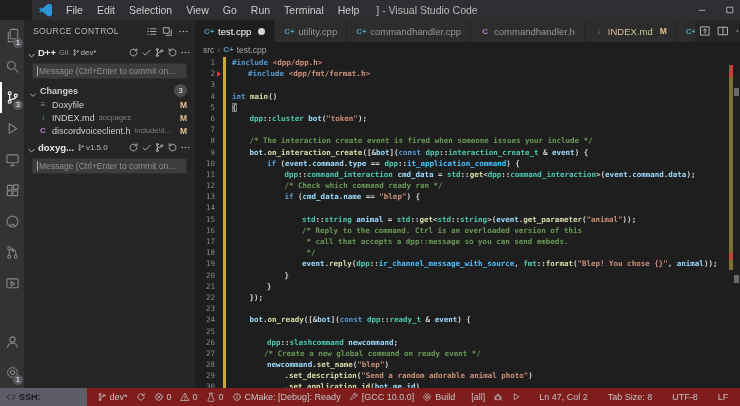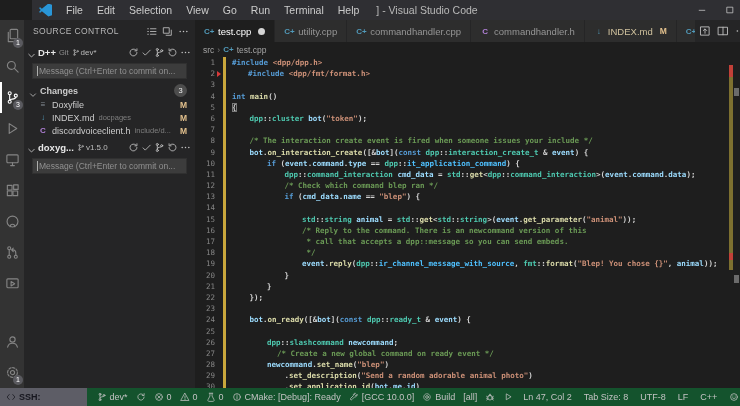--- a/index.html
+++ b/index.html
@@ -96,26 +96,26 @@
   .tk-k { color:#569cd6; } .tk-t { color:#4ec9b0; } .tk-f { color:#dcdcaa; }
   .tk-v { color:#9cdcfe; } .tk-s { color:#ce9178; } .tk-c { color:#6a9955; }
   .tk-p { color:#d4d4d4; } .tk-e { color:#4fc1ff; }
   .tk-pb { color:#d4d4d4; outline:1px solid #7a7a7a; outline-offset:-1px; }
 
   
   #ruler { position:absolute; top:0; right:0; width:14px; bottom:0; }
   .rl { position:absolute; }
 
   
-  #statusbar { position:absolute; left:0; bottom:0; width:740px; height:18px; background:#14532d;
+  #statusbar { position:absolute; left:0; bottom:0; width:740px; height:18px; background:#7f1d1d;
     display:flex; align-items:center; color:#c3c3c3; font-size:9px; z-index:30; }
   .sb-item { display:flex; align-items:center; padding:0 4px; height:18px; white-space:nowrap; cursor:pointer; }
   .sb-item svg { width:10px; height:10px; }
   .sb-item .lbl { margin-left:3px; }
-  .sb-item.no-ico .lbl { margin-left:0; }
+  .sb-item.no-ico .lbl { margin-left:8px; }
   .sb-item.segment { background:#5d5d66; color:#17171f; padding:0 46px 0 6px; margin-right:6px; font-weight:700; }
   #sb-right { margin-left:auto; display:flex; align-items:center; padding-right:4px; }
   #sb-right .sb-item { padding:0 6px; }
 </style>
 </head>
 <body>
 
 <div id="titlebar">
   <div id="logo"></div>
   <div id="menubar" style="display: flex;">
@@ -569,21 +569,21 @@
           <div class="cl">
             <span class="ln">11</span>
             <span class="gmark"></span>
             <span class="gbar"></span>
             <span class="ctxt" style="padding-left: 58.5px;"><span class="tk-t">dpp</span><span class="tk-p">::</span><span class="tk-t">command_interaction</span><span class="tk-p"> </span><span class="tk-v">cmd_data</span><span class="tk-p"> = </span><span class="tk-t">std</span><span class="tk-p">::</span><span class="tk-f">get</span><span class="tk-p">&lt;</span><span class="tk-t">dpp</span><span class="tk-p">::</span><span class="tk-t">command_interaction</span><span class="tk-p">&gt;(</span><span class="tk-v">event</span><span class="tk-p">.</span><span class="tk-v">command</span><span class="tk-p">.</span><span class="tk-v">data</span><span class="tk-p">);</span></span>
           </div>
           <div class="cl">
             <span class="ln">12</span>
             <span class="gmark"></span>
             <span class="gbar"></span>
-            <span class="ctxt" style="padding-left: 58.5px;"><span class="tk-c">/* Check which command blep ran */</span></span>
+            <span class="ctxt" style="padding-left: 58.5px;"><span class="tk-c">/* Check which command ready ran */</span></span>
           </div>
           <div class="cl">
             <span class="ln">13</span>
             <span class="gmark"></span>
             <span class="gbar"></span>
             <span class="ctxt" style="padding-left: 58.5px;"><span class="tk-k">if</span><span class="tk-p"> (</span><span class="tk-v">cmd_data</span><span class="tk-p">.</span><span class="tk-v">name</span><span class="tk-p"> == </span><span class="tk-s">"blep"</span><span class="tk-p">) {</span></span>
           </div>
           <div class="cl">
             <span class="ln">14</span>
             <span class="gmark"></span>
@@ -592,21 +592,21 @@
           <div class="cl">
             <span class="ln">15</span>
             <span class="gmark"></span>
             <span class="gbar"></span>
             <span class="ctxt" style="padding-left: 76px;"><span class="tk-t">std</span><span class="tk-p">::</span><span class="tk-t">string</span><span class="tk-p"> </span><span class="tk-v">animal</span><span class="tk-p"> = </span><span class="tk-t">std</span><span class="tk-p">::</span><span class="tk-f">get</span><span class="tk-p">&lt;</span><span class="tk-t">std</span><span class="tk-p">::</span><span class="tk-t">string</span><span class="tk-p">&gt;(</span><span class="tk-v">event</span><span class="tk-p">.</span><span class="tk-f">get_parameter</span><span class="tk-p">(</span><span class="tk-s">"animal"</span><span class="tk-p">));</span></span>
           </div>
           <div class="cl">
             <span class="ln">16</span>
             <span class="gmark"></span>
             <span class="gbar"></span>
-            <span class="ctxt" style="padding-left: 76px;"><span class="tk-c">/* Reply to the command. There is an newcommand version of this</span></span>
+            <span class="ctxt" style="padding-left: 76px;"><span class="tk-c">/* Reply to the command. Ctrl is an overloaded version of this</span></span>
           </div>
           <div class="cl">
             <span class="ln">17</span>
             <span class="gmark"></span>
             <span class="gbar"></span>
             <span class="ctxt" style="padding-left: 76px;"><span class="tk-c"> * call that accepts a dpp::message so you can send embeds.</span></span>
           </div>
           <div class="cl">
             <span class="ln">18</span>
             <span class="gmark"></span>
@@ -658,21 +658,21 @@
           <div class="cl">
             <span class="ln">26</span>
             <span class="gmark"></span>
             <span class="gbar"></span>
             <span class="ctxt" style="padding-left: 41px;"><span class="tk-t">dpp</span><span class="tk-p">::</span><span class="tk-t">slashcommand</span><span class="tk-p"> </span><span class="tk-v">newcommand</span><span class="tk-p">;</span></span>
           </div>
           <div class="cl">
             <span class="ln">27</span>
             <span class="gmark"></span>
             <span class="gbar"></span>
-            <span class="ctxt" style="padding-left: 51px;"><span class="tk-c">/* Create a new global command on ready event */</span></span>
+            <span class="ctxt" style="padding-left: 38px;"><span class="tk-c">/* Create a new global command on ready event */</span></span>
           </div>
           <div class="cl">
             <span class="ln">28</span>
             <span class="gmark"></span>
             <span class="gbar"></span>
             <span class="ctxt" style="padding-left: 41px;"><span class="tk-v">newcommand</span><span class="tk-p">.</span><span class="tk-f">set_name</span><span class="tk-p">(</span><span class="tk-s">"blep"</span><span class="tk-p">)</span></span>
           </div>
           <div class="cl">
             <span class="ln">29</span>
             <span class="gmark"></span>

